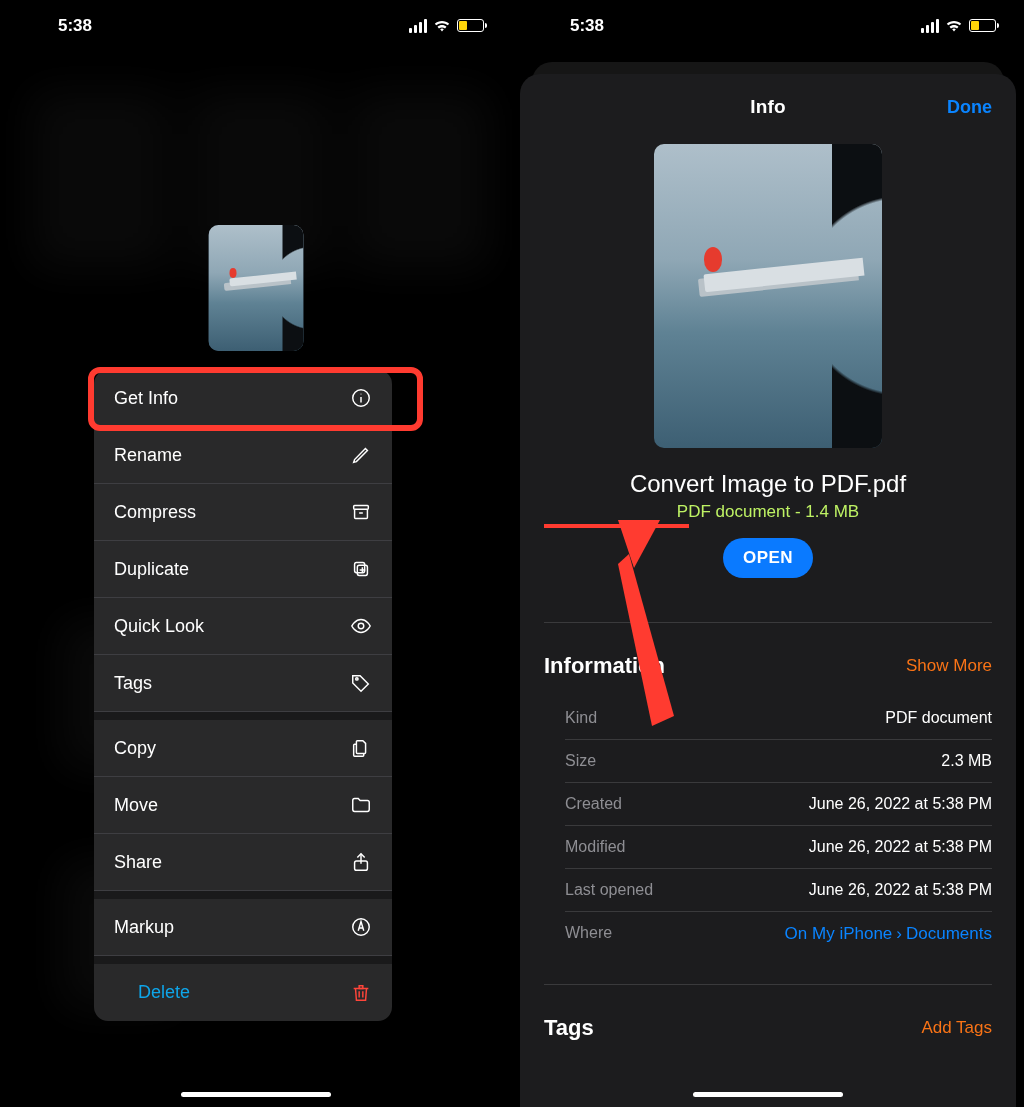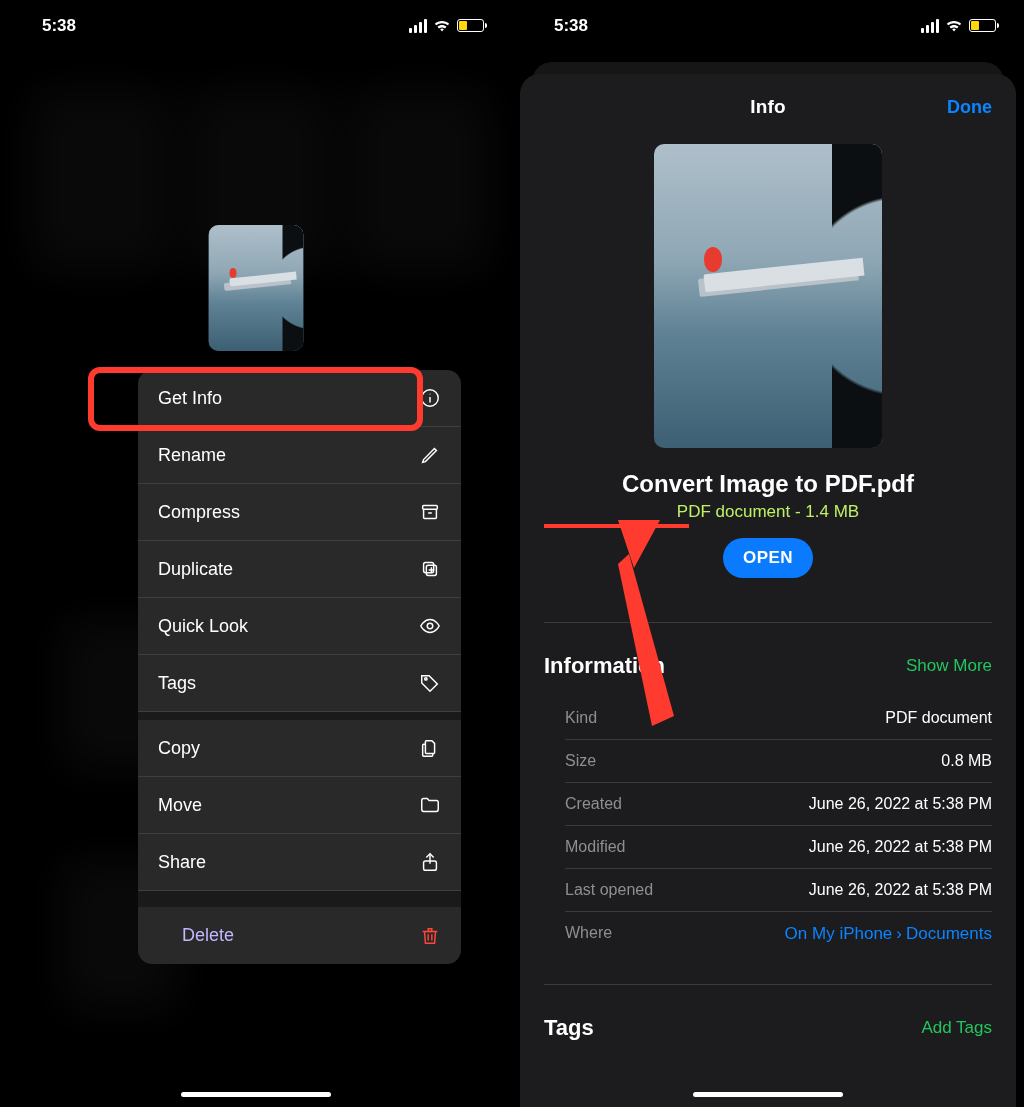--- a/index.html
+++ b/index.html
@@ -18,21 +18,21 @@
     position: relative;
     color: #fff;
   }
   .divider {
     position:absolute; left:512px; top:0; width:2px; height:1107px;
     background:#2a2a2a;
   }
   
   .status-bar {
     height: 44px; display:flex; align-items:center; justify-content:space-between;
-    padding: 7px 28px 0 42px; font-size:17px; font-weight:600;
+    padding: 7px 28px 0 42px; font-size:17px; font-weight:600;margin-left:16px;
   }
   .status-right { display:flex; align-items:center; gap:6px; }
   .signal { display:flex; align-items:flex-end; gap:2px; }
   .signal span { width:3px; background:#fff; border-radius:1px; }
   .signal span:nth-child(1){height:5px;} .signal span:nth-child(2){height:8px;}
   .signal span:nth-child(3){height:11px;} .signal span:nth-child(4){height:14px;}
   .wifi-svg { width:18px; height:14px; }
   .battery { width:27px; height:13px; border:1.5px solid #fff; border-radius:3px; position:relative; }
   .battery::after{content:""; position:absolute; right:-4px; top:3px; width:2px; height:5px; background:#fff; border-radius:0 2px 2px 0;}
   .battery-fill{ position:absolute; left:1px; top:1px; bottom:1px; width:30%; background:#ffd60a; border-radius:1px;}
@@ -46,61 +46,60 @@
   .shade { position:absolute; inset:0; background:rgba(0,0,0,0.55); }
   .left-content{ position:absolute; inset:0; }
   
   .thumb {
     position:absolute; top:225px; left:50%; transform:translateX(-50%);
     width:95px; height:126px; border-radius:10px; overflow:hidden;
     background:#2d3f4d;
   }
   
   .menu {
-    position:absolute; top:370px; left:94px; width:323px;
+    position:absolute; top:370px; left:94px; width:298px;
     background:rgba(44,44,46,0.92); border-radius:14px; overflow:hidden;
     backdrop-filter: blur(20px);
-    margin-left: 44px;
   }
   .menu-item {
     display:flex; align-items:center; justify-content:space-between;
     padding: 0 20px; height:57px; font-size:18px;
     border-bottom:1px solid rgba(120,120,128,0.28);
   }
   .menu-group-sep{ height:8px; background:rgba(0,0,0,0.35); }
   .menu-item:last-child{ border-bottom:none; }
   .menu-item .icon{ width:22px; height:22px; fill:none; stroke:#fff; stroke-width:1.6; display:flex; align-items:center; justify-content:center;}
-  .menu-item.delete { color:#c4b5fd;padding-left:44px; }
+  .menu-item.delete { color:#0ea5e9;padding-left:44px; }
   .menu-item.delete .icon{ stroke:#ff453a; }
   .highlight {
     position:absolute; top:367px; left:88px; width:335px; height:64px;
     border:6px solid #ff3b30; border-radius:12px; pointer-events:none;
   }
   
   .sheet-behind { position:absolute; top:62px; left:20px; right:20px; height:60px; background:#161616; border-radius:20px 20px 0 0;}
   .sheet {
     position:absolute; top:74px; left:8px; right:8px; bottom:0;
     background:#1c1c1e; border-radius:20px 20px 0 0; padding: 22px 24px 0;
     overflow:hidden;
     text-align:center;
   }
   .sheet-header { display:flex; align-items:center; justify-content:center; position:relative; margin-bottom:26px;}
   .sheet-title{ font-size:19px; font-weight:600; letter-spacing:0.2px;}
   .done{ position:absolute; right:0; color:#0a84ff; font-size:18px; font-weight:600;}
   .big-thumb{ width:228px; height:304px; margin:0 auto 22px; border-radius:10px; overflow:hidden; }
-  .fname{ font-size:24px; font-weight:700; }
+  .fname{ font-size:24px; font-weight:400; }
   .fsub{ color:#bef264; font-size:17px; margin-top:4px; position:relative; display:inline-block;}
   .fsub-underline{ position:absolute; left:0; top:100%; width:145px; height:4px; background:#ff3b30; margin-top:2px;}
   .open-btn{ display:inline-flex; align-items:center; justify-content:center;
     background:#0a7aff; color:#fff; font-size:17px; font-weight:600;
     padding:10px 20px; border-radius:22px; margin-top:16px; letter-spacing:0.5px;}
   .section-head{ display:flex; align-items:center; justify-content:space-between;
     margin-top:44px; border-top:1px solid #3a3a3c; padding-top:30px;}
   .section-head h2{ font-size:22px; font-weight:700;}
-  .link{ color:#22c55e; font-size:17px;}
+  .link{ color:#f97316; font-size:17px;}
   .info-list{ margin-top:18px;margin-left:21px;}
   .info-row{ display:flex; justify-content:space-between; font-size:16px;
     padding:12px 0; border-bottom:1px solid #3a3a3c;}
   .info-row:last-of-type{ border-bottom:none;gap:32px;}
   .info-key{ color:#8e8e93;}
   .info-val{ color:#fff;}
   .info-val.link{ color:#0a84ff;}
   .where-val .chev{ margin:0 4px; color:#0a84ff;}
   .home-indicator{ position:absolute; bottom:10px; left:50%; transform:translateX(-50%);
     width:150px; height:5px; background:#fff; border-radius:3px;}
@@ -237,20 +236,29 @@
         <span>Share</span>
         <span class="icon">
             <svg viewBox="0 0 24 24">
               <path d="M12 3v11"></path>
               <path d="M8 7l4-4 4 4"></path>
               <rect x="5" y="11" width="14" height="10" rx="2"></rect>
             </svg>
           </span>
       </div>
       <div class="menu-group-sep"></div>
+      <div class="menu-item">
+        <span>Markup</span>
+        <span class="icon">
+            <svg viewBox="0 0 24 24">
+              <circle cx="12" cy="12" r="9"></circle>
+              <path d="M9 16l3-10 3 10M9.8 13h4.4"></path>
+            </svg>
+          </span>
+      </div>
       <div class="menu-group-sep"></div>
       <div class="menu-item delete">
         <span>Delete</span>
         <span class="icon">
             <svg viewBox="0 0 24 24">
               <path d="M4 7h16"></path>
               <path d="M10 4h4v3h-4z"></path>
               <path d="M6 7l1 13h10l1-13"></path>
               <line x1="10" y1="10" x2="10" y2="17"></line>
               <line x1="14" y1="10" x2="14" y2="17"></line>
@@ -312,21 +320,21 @@
       <span class="link">Show More</span>
     </div>
 
     <div class="info-list">
       <div class="info-row">
         <span class="info-key">Kind</span>
         <span class="info-val">PDF document</span>
       </div>
       <div class="info-row">
         <span class="info-key">Size</span>
-        <span class="info-val">0.8 MB</span>
+        <span class="info-val">2.3 MB</span>
       </div>
       <div class="info-row">
         <span class="info-key">Created</span>
         <span class="info-val">June 26, 2022 at 5:38 PM</span>
       </div>
       <div class="info-row">
         <span class="info-key">Modified</span>
         <span class="info-val">June 26, 2022 at 5:38 PM</span>
       </div>
       <div class="info-row">

